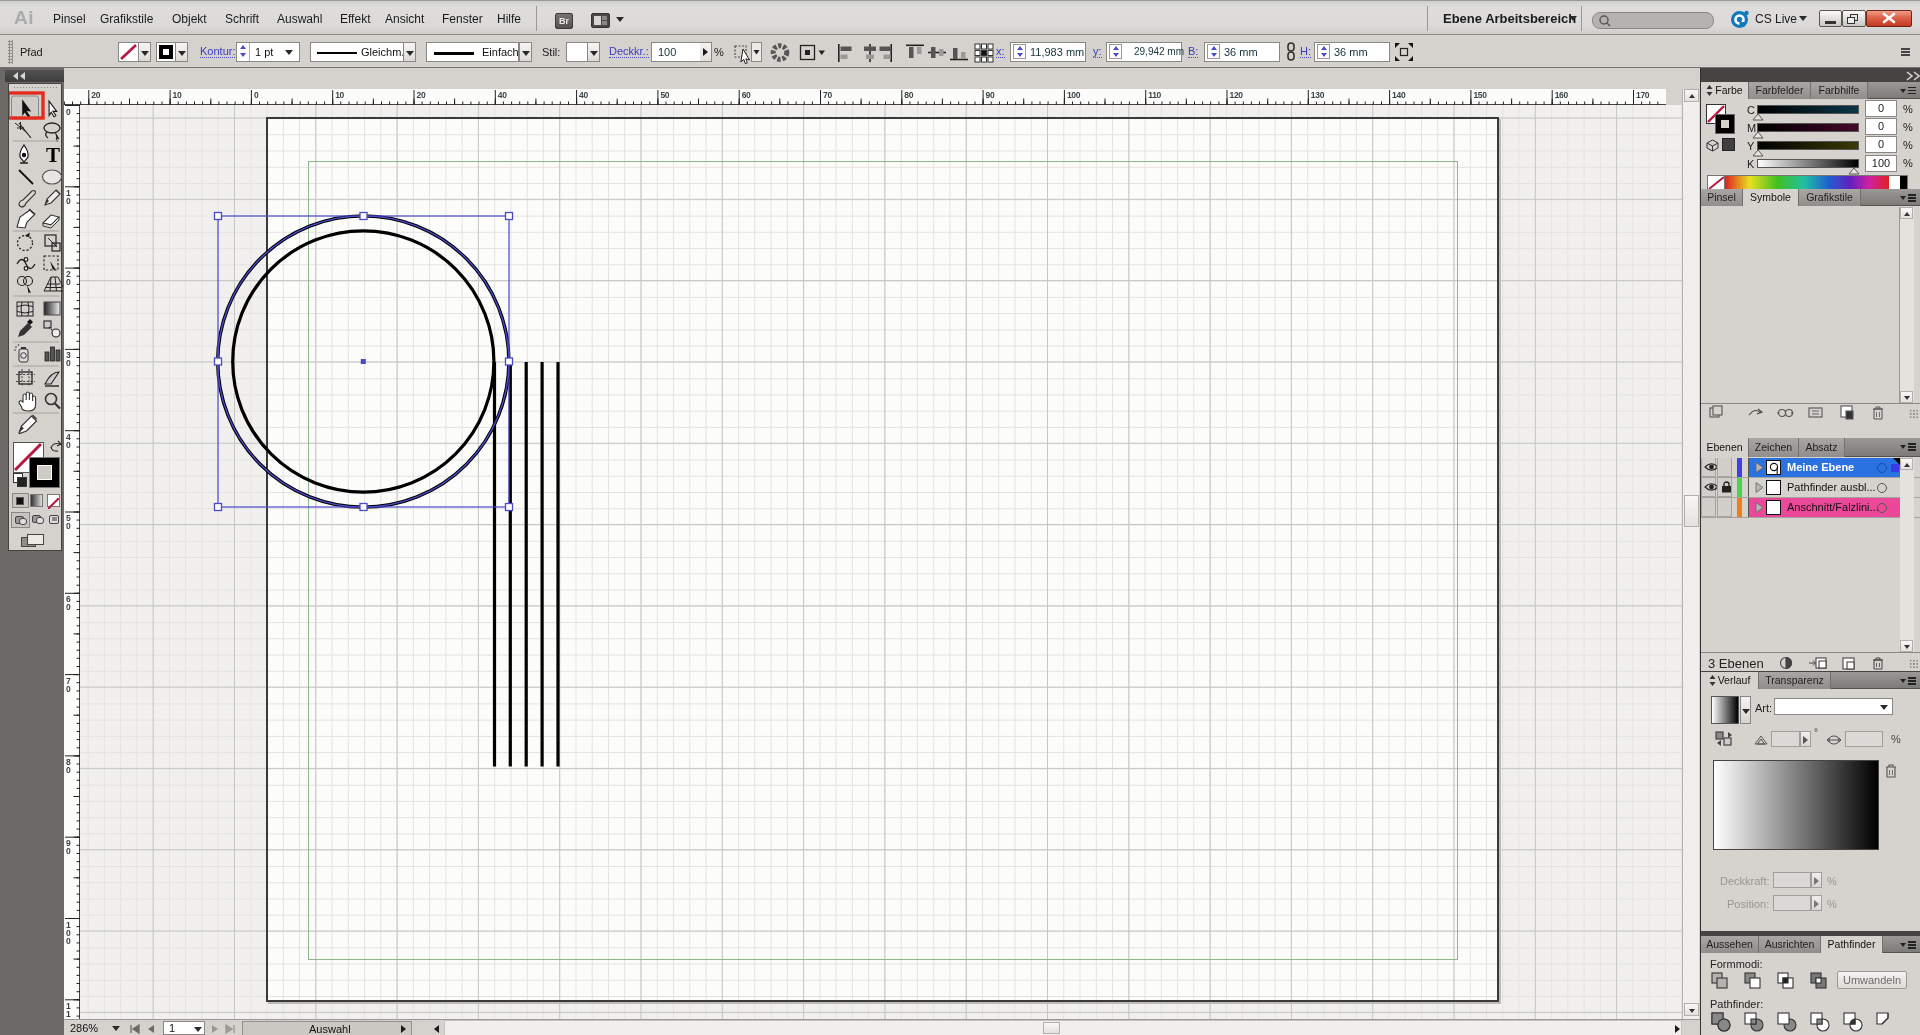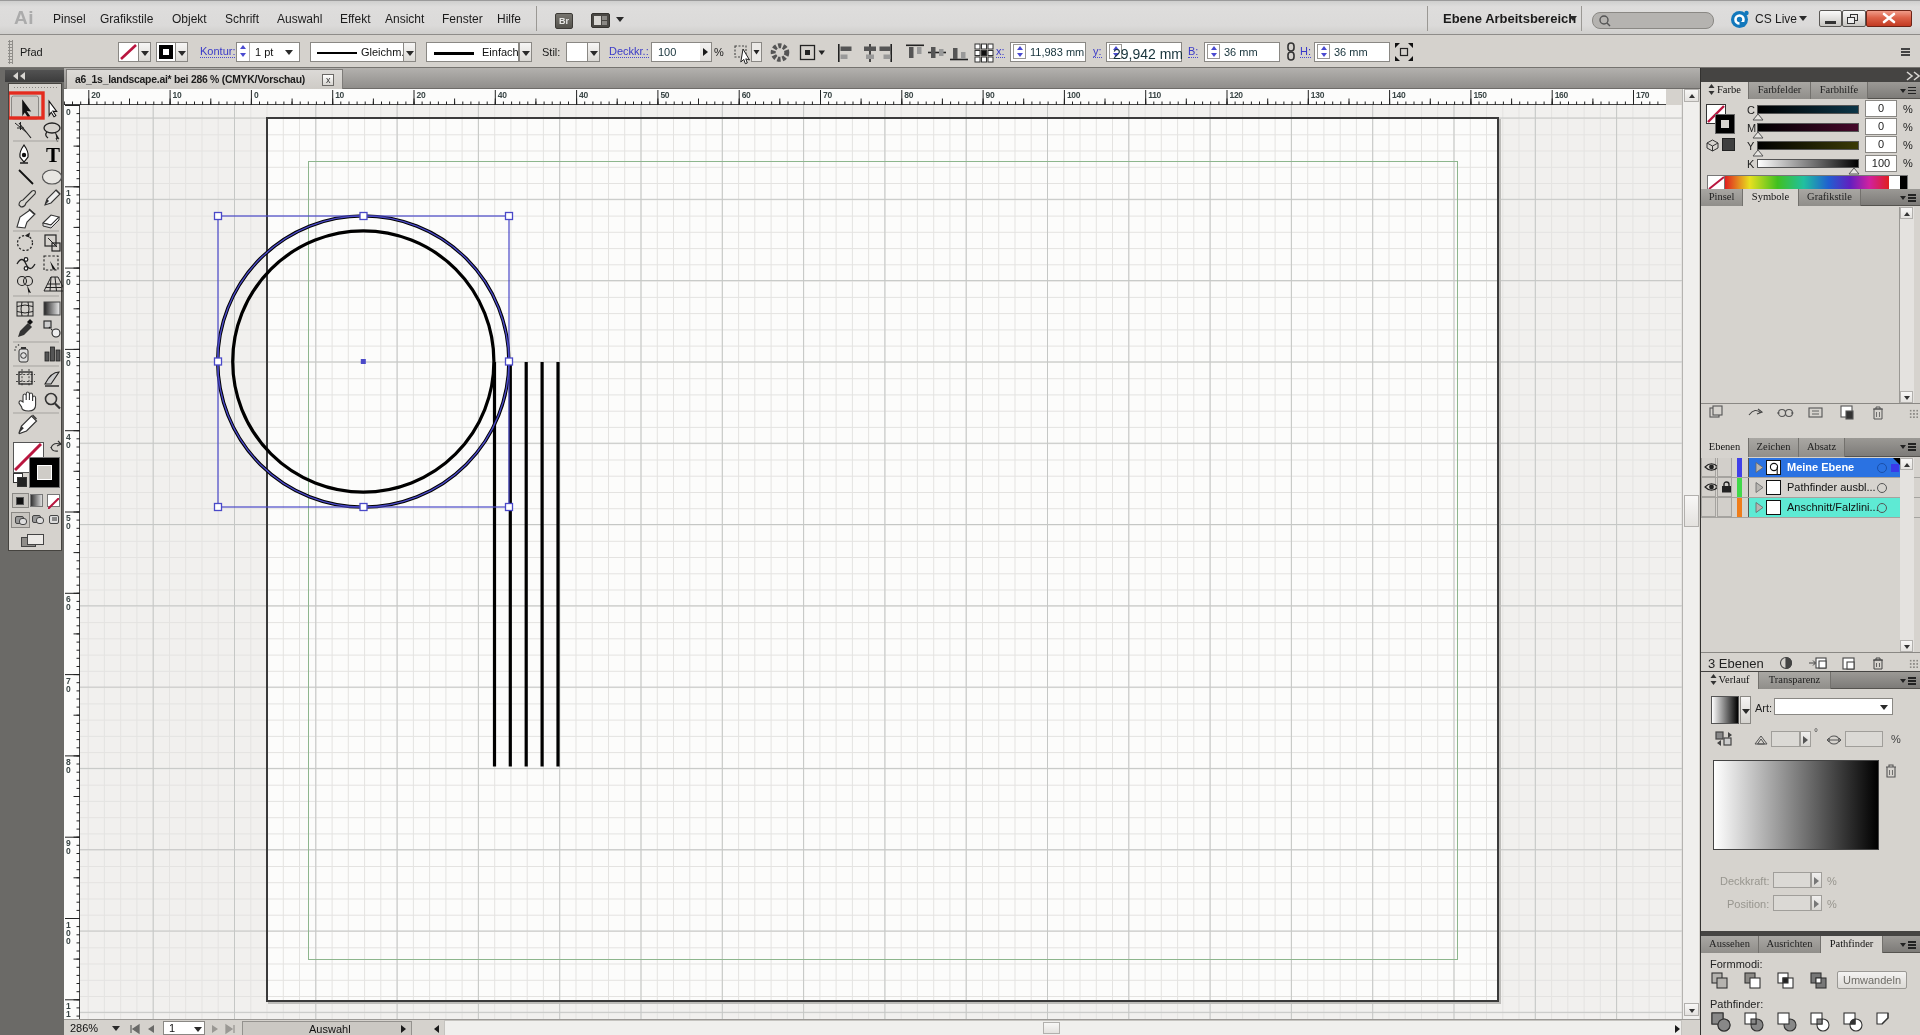--- a/index.html
+++ b/index.html
@@ -31,21 +31,21 @@
 #vruler { left:64px; top:105px; width:16px; height:914px; background:#fcfcfb; border-right:1px solid #444; }
 .rnum { position:absolute; font-size:8.5px; color:#3a4646; font-weight:bold; letter-spacing:-0.3px; }
 #canvas { left:80px; top:105px; width:1602px; height:914px; background:#f1f0ee; overflow:hidden; }
 #artboard { position:absolute; left:185.9px; top:12.3px; width:1233px; height:885px; background:#fcfcfb; }
 #guide { position:absolute; left:228px; top:56px; width:1150px; height:799px; border:1px solid #8db68d; }
 #vscroll { left:1682px; top:89px; width:17px; height:930px; background:#f0efed; border-left:1px solid #b5b3b0; }
 #statusbar { left:64px; top:1019px; width:1636px; height:16px; background:#d5d2cd; border-top:1px solid #9a9894; font-size:11px; color:#111; }
 #rightdock { left:1700px; top:68px; width:220px; height:967px; background:#454442; border-left:1px solid #333230; }
 .panel { position:absolute; left:0px; width:220px; background:#d6d3ce; }
 .tabrow { position:absolute; left:0; top:0; width:220px; height:17px; background:linear-gradient(#9b9995,#7d7b78); border-bottom:1px solid #55534f;}
-.tab { position:absolute; top:0; height:17px; font-size:10.5px; color:#1e1e1e; text-align:center; line-height:16px; background:linear-gradient(#a9a7a3,#908e8a); border-right:1px solid #73716d; overflow:hidden; white-space:nowrap;font-family:Liberation Serif, serif; }
+.tab { position:absolute; top:0; height:17px; font-size:10.5px; color:#1e1e1e; text-align:center; line-height:16px; background:linear-gradient(#a9a7a3,#908e8a); border-right:1px solid #73716d; overflow:hidden; white-space:nowrap; }
 .tab.active { background:#d6d3ce; color:#111; }
 .pm-line { position:absolute; right:4px; width:12px; height:2px; background:#2a2a2a; }
 .sb-btn { position:absolute; background:linear-gradient(#f8f7f6,#e4e2df); border:1px solid #b2b0ad; }
 </style>
 </head>
 <body>
 <div id="app">
 
 <div id="menubar" class="abs">
   <div id="ailogo">Ai</div>
@@ -212,21 +212,21 @@
     <div class="tri-dn" style="left:3px;top:8px;border-top-color:#4a4ad0"></div>
   </div>
   <div class="abs" style="left:19px;top:3px;font-size:11px;color:#16323a;white-space:nowrap">11,983 mm</div>
 </div>
 <div class="cb-link" style="left:1093px">y:</div>
 <div class="cb-box" style="left:1106px;width:76px">
   <div class="abs" style="left:2px;top:1px;width:13px;height:15px;border:1px solid #9a9894">
     <div class="tri-u" style="left:3px;top:1px;border-bottom-color:#4a4ad0"></div>
     <div class="tri-dn" style="left:3px;top:8px;border-top-color:#4a4ad0"></div>
   </div>
-  <div class="abs" style="left:6px;top:3px;font-size:14px;color:#16323a;white-space:nowrap">29,942 mm</div>
+  <div class="abs" style="left:27px;top:3px;font-size:10px;color:#16323a;white-space:nowrap">29,942 mm</div>
 </div>
 <div class="cb-link" style="left:1188px">B:</div>
 <div class="cb-box" style="left:1204px;width:76px">
   <div class="abs" style="left:2px;top:1px;width:13px;height:15px;border:1px solid #9a9894">
     <div class="tri-u" style="left:3px;top:1px;border-bottom-color:#4a4ad0"></div>
     <div class="tri-dn" style="left:3px;top:8px;border-top-color:#4a4ad0"></div>
   </div>
   <div class="abs" style="left:19px;top:3px;font-size:11px;color:#16323a;white-space:nowrap">36 mm</div>
 </div>
 <div class="cb-link" style="left:1300px">H:</div>
@@ -426,25 +426,20 @@
   <div class="abs" style="left:1px;top:2px;width:10px;height:9px;background:#ddd;border:1px solid #444;border-radius:2px"></div>
   <div class="abs" style="left:4px;top:4px;width:5px;height:4px;background:#888"></div>
 </div>
 <div class="abs" style="left:12px;top:450px;width:26px;height:14px">
   <div class="abs" style="left:0px;top:3px;width:15px;height:10px;background:#8f8d89;border:1px solid #444"></div>
   <div class="abs" style="left:6px;top:0px;width:17px;height:11px;background:#eceae7;border:1px solid #444"></div>
 </div>
   </div>
 </div>
 
-<div id="tabbar" class="abs">
-  <div id="doctab">a6_1s_landscape.ai* bei 286 % (CMYK/Vorschau)
-    <div class="abs" style="left:255px;top:4px;width:12px;height:12px;border:1px solid #6a6865;background:linear-gradient(#fdfdfc,#d8d6d2);font-size:9px;line-height:10px;text-align:center;color:#333;font-weight:normal">x</div>
-  </div>
-</div>
 <div id="rulercorner" class="abs"></div>
 <div id="hruler" class="abs">
 <svg width="1602" height="16" style="position:absolute;left:0;top:0">
         <line x1="0.4" y1="12.5" x2="0.4" y2="16" stroke="#222" stroke-width="1"></line>
         <line x1="8.5" y1="12.5" x2="8.5" y2="16" stroke="#222" stroke-width="1"></line>
         <line x1="16.7" y1="12.5" x2="16.7" y2="16" stroke="#222" stroke-width="1"></line>
         <line x1="24.8" y1="12.5" x2="24.8" y2="16" stroke="#222" stroke-width="1"></line>
         <line x1="32.9" y1="12.5" x2="32.9" y2="16" stroke="#222" stroke-width="1"></line>
         <line x1="41.1" y1="12.5" x2="41.1" y2="16" stroke="#222" stroke-width="1"></line>
         <line x1="49.2" y1="12.5" x2="49.2" y2="16" stroke="#222" stroke-width="1"></line>
@@ -1306,21 +1301,21 @@
     <div class="abs" style="left:17px;top:1.5px;width:15px;height:15px;background:#fff;border:1.6px solid #111"></div>
     <div class="abs" style="left:38px;top:3px;font-size:11px;color:#111;font-weight:normal;white-space:nowrap">Pathfinder ausbl...</div>
     <div class="abs" style="left:128px;top:4.5px;width:10px;height:10px;border:1.6px solid #555;border-radius:50%"></div>
   </div>
 </div>
 <div class="abs" style="left:0;top:60px;width:220px;height:20px;border-bottom:1px solid #a5a39f">
   <div class="abs" style="left:0;top:0;width:15px;height:19px;background:#d2cfca;border:1px solid #a5a39f;border-top:none"></div>
   <div class="abs" style="left:16px;top:0;width:15px;height:19px;background:#d2cfca;border:1px solid #a5a39f;border-top:none"></div>
   <div class="abs" style="left:36px;top:0;width:5px;height:19px;background:#ef7d1a"></div>
   <div class="abs" style="left:47px;top:0;width:1px;height:19px;background:#55534f"></div>
-  <div class="abs" style="left:48px;top:0;width:151px;height:19px;background:#5eead4">
+  <div class="abs" style="left:48px;top:0;width:151px;height:19px;background:#ec4899">
     <svg width="9" height="11" style="position:absolute;left:6px;top:4px">
               <path d="M1 0.5 L8 5.5 L1 10.5 Z" fill="#b8b6b2" stroke="#666" stroke-width="0.8"></path>
             </svg>
     <div class="abs" style="left:17px;top:1.5px;width:15px;height:15px;background:#fff;border:1.6px solid #111"></div>
     <div class="abs" style="left:38px;top:3px;font-size:11px;color:#111;font-weight:normal;white-space:nowrap">Anschnitt/Falzlini...</div>
     <div class="abs" style="left:128px;top:4.5px;width:10px;height:10px;border:1.6px solid #555;border-radius:50%"></div>
   </div>
 </div>
 
   <div class="abs" style="left:199px;top:20px;width:14px;height:194px;background:#e4e2df">

